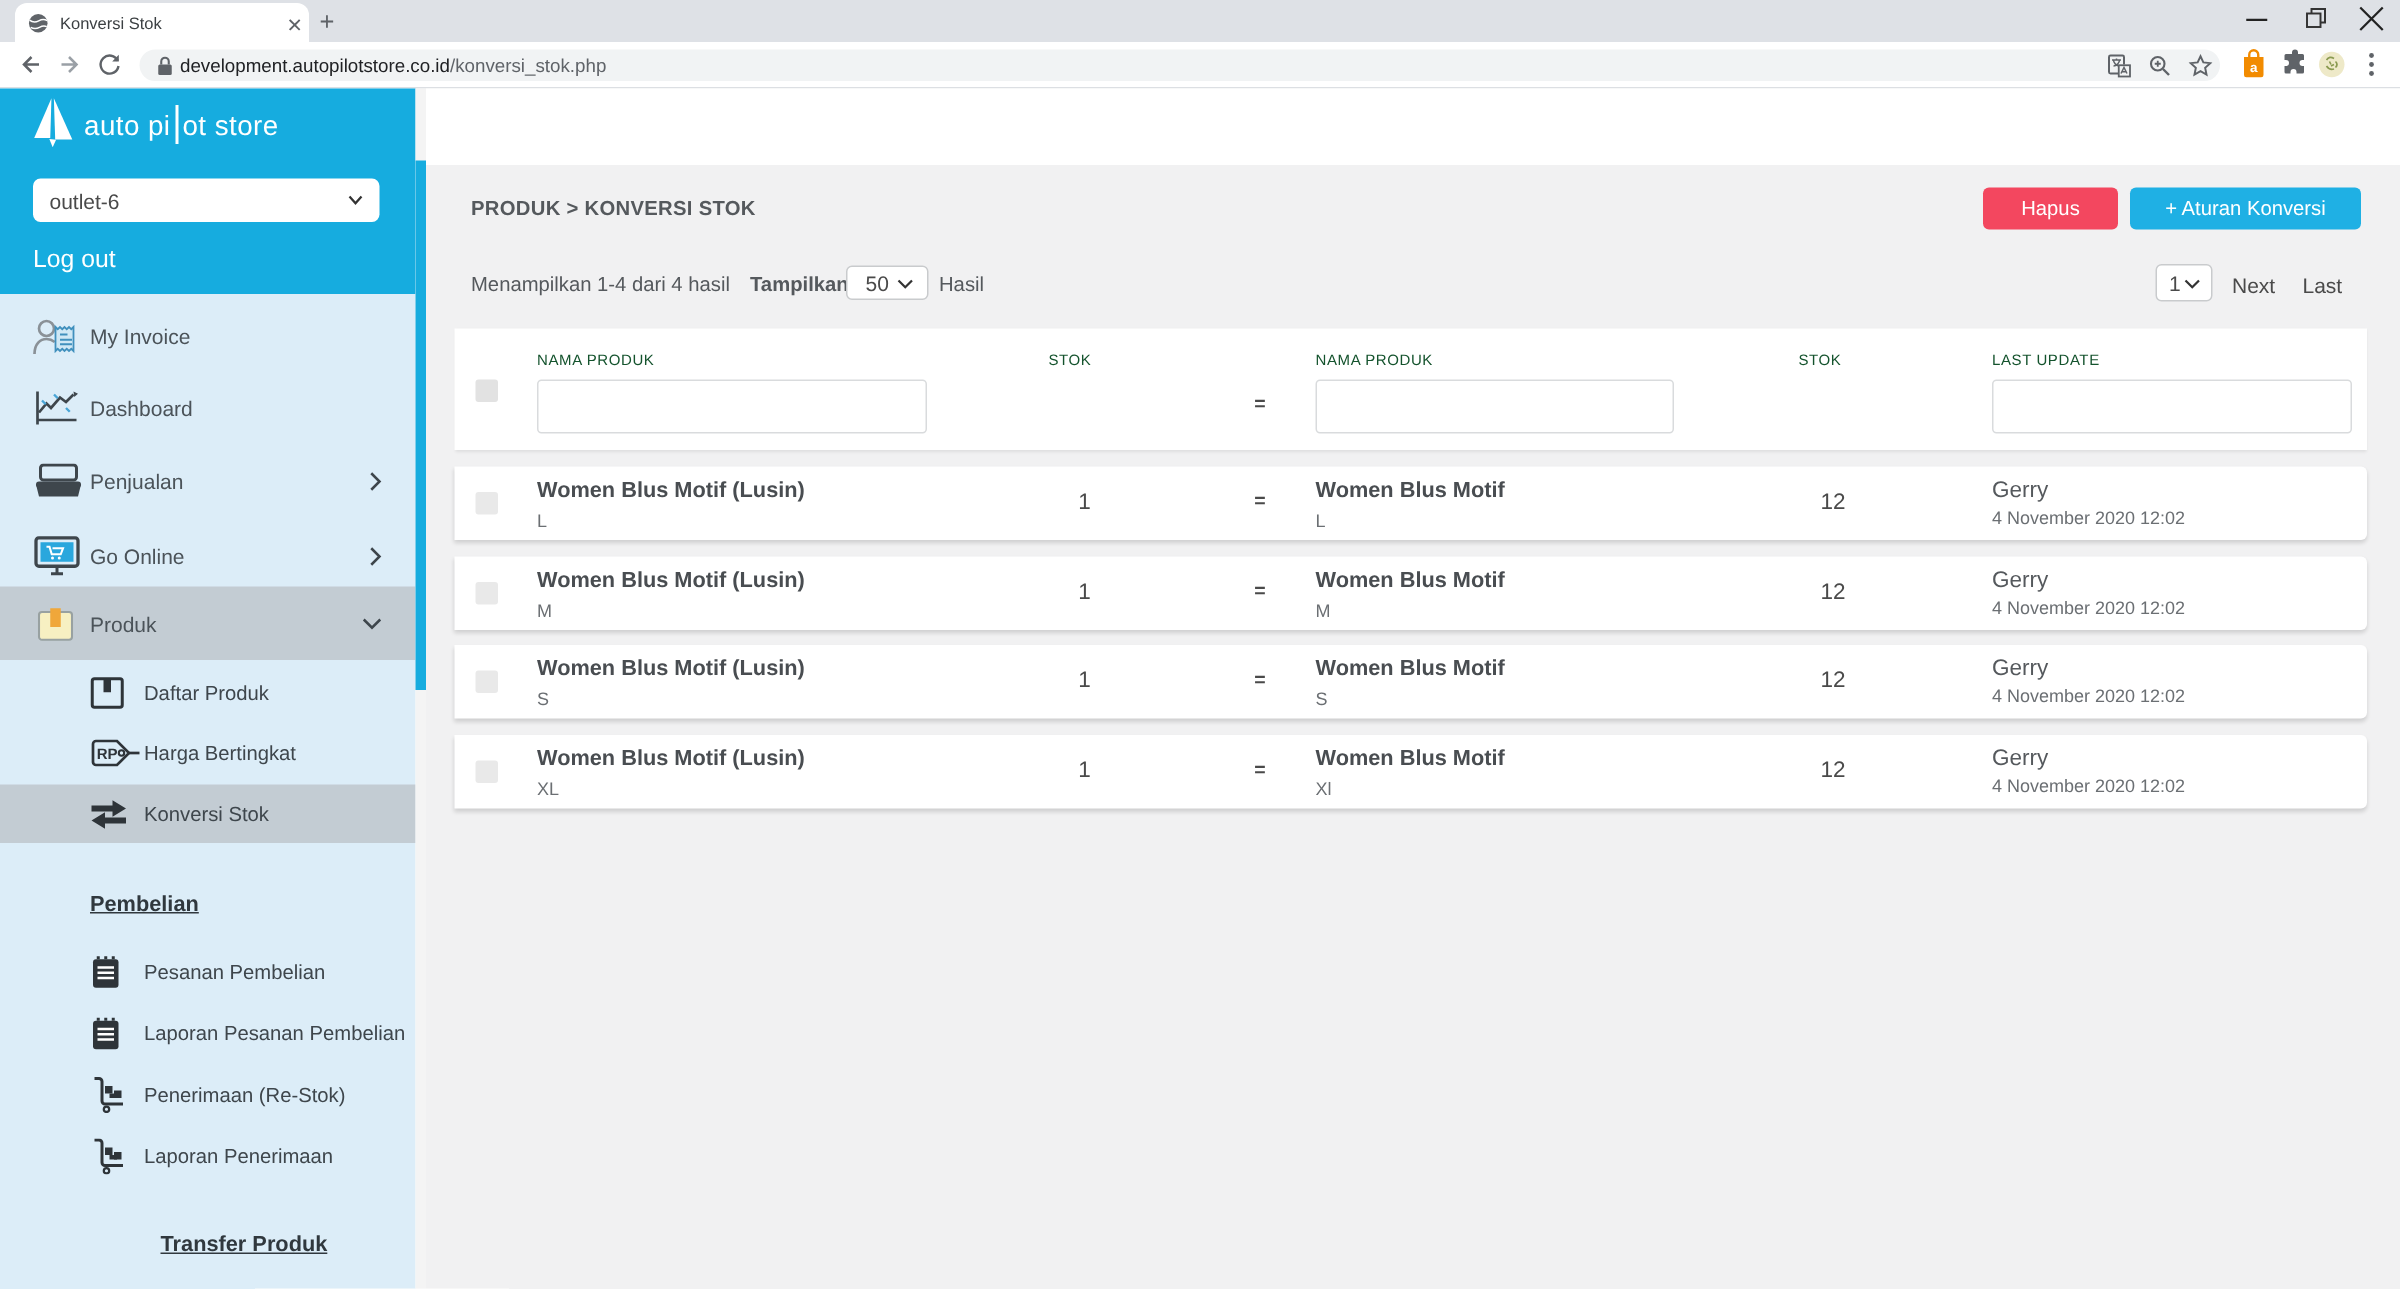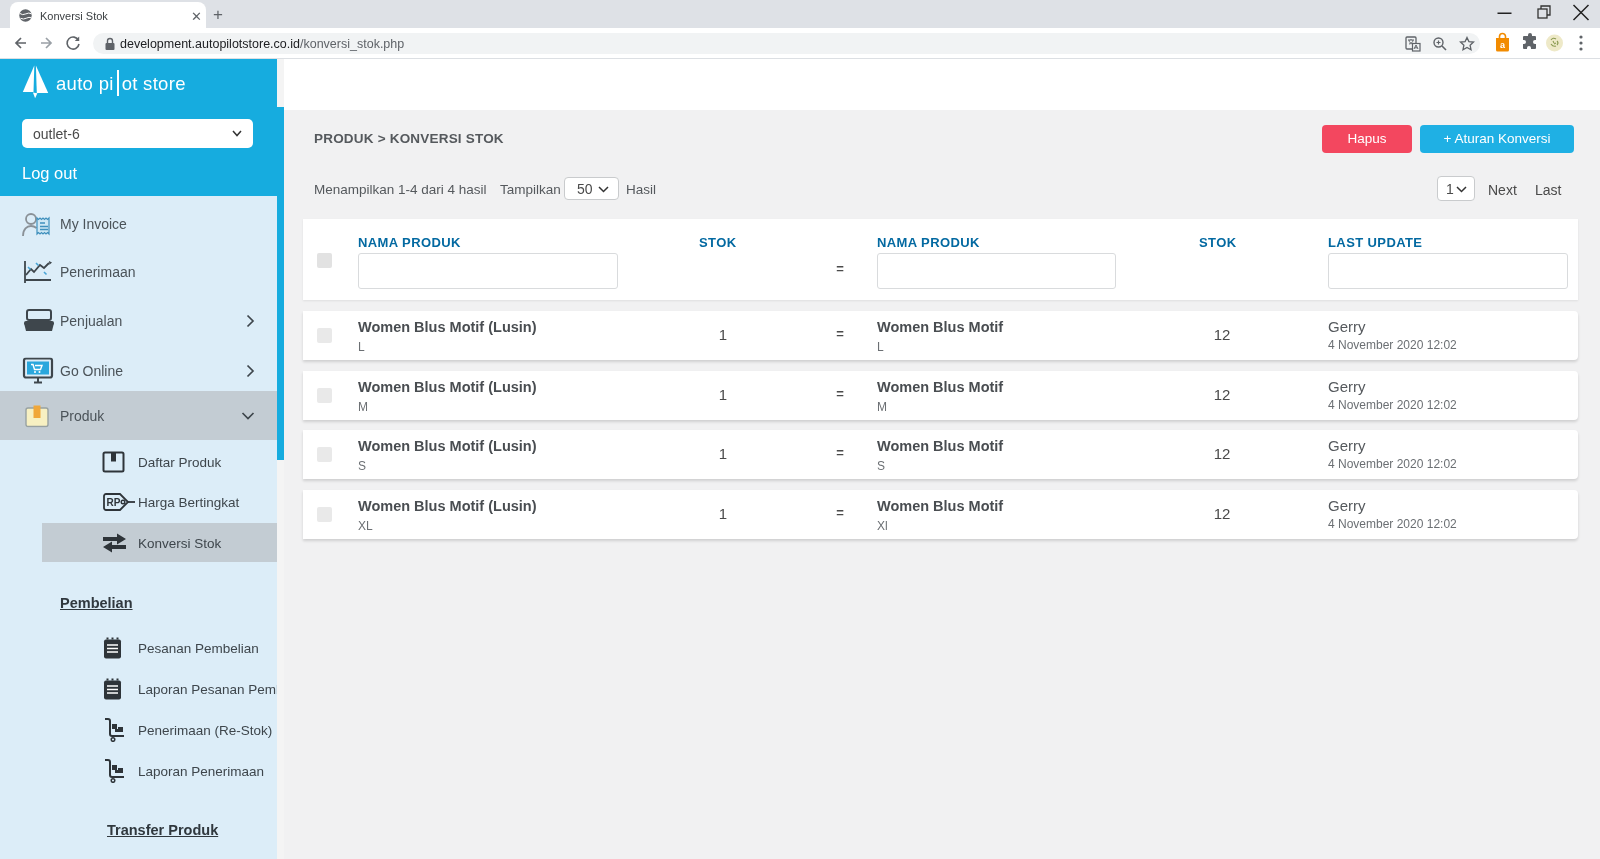--- a/index.html
+++ b/index.html
@@ -23,47 +23,47 @@
 #sidebar { position:absolute; top:59px; left:0; width:277px; height:800px; background:#dcedf8; }
 #sidetop { position:absolute; top:0; left:0; width:277px; height:137px; background:#16acdf; }
 #outletsel { position:absolute; top:60px; left:22px; width:231px; height:29px; background:#fff; border-radius:5px; }
 #outletsel span { position:absolute; top:7px; left:11px; font-size:14px; color:#4a4a4a; }
 #logout { position:absolute; top:105px; left:22px; font-size:16.5px; color:#fff; }
 .mitem { position:absolute; left:0; width:277px; height:49px; }
 .mitem.sel { background:#c3ccd3; }
 .mitem .mic { position:absolute; left:22px; top:50%; transform:translateY(-50%); }
 .mitem .mtx { position:absolute; left:60px; top:50%; transform:translateY(-50%); font-size:14px; color:#4b5359; }
 .mitem .chev { position:absolute; right:22px; top:50%; transform:translateY(-50%); }
-.smitem { position:absolute; left:0; width:277px; height:41px;margin-left:42px; }
+.smitem { position:absolute; left:0; width:277px; height:41px; }
 .smitem.sel { background:#c3ccd3; }
 .smitem .mic { position:absolute; left:60px; top:50%; transform:translateY(-50%); }
 .smitem .mtx { position:absolute; left:96px; top:50%; transform:translateY(-50%); font-size:13.5px; color:#3e464c; }
 .shead { position:absolute; left:60px; font-size:14.5px; font-weight:bold; color:#30383e; text-decoration:underline; }
 #sscroll { position:absolute; top:59px; left:277px; width:7px; height:800px; background:#f4f4f4; }
 #sthumb { position:absolute; top:48px; left:0; width:7px; height:353px; background:#16acdf; }
 
 
 #main { position:absolute; top:59px; left:284px; width:1316px; height:800px; background:#f1f1f2; }
 #mainwhite { position:absolute; top:0; left:0; width:1316px; height:51px; background:#fff; }
 #crumb { position:absolute; top:72px; left:30px; font-size:13.5px; font-weight:bold; color:#55595d; letter-spacing:0.2px; }
 .btn { position:absolute; top:66px; height:28px; border-radius:4px; color:#fff; font-size:13.5px; text-align:center; line-height:28px; }
 #btnhapus { left:1038px; width:90px; background:#f3475f; }
 #btnaturan { left:1136px; width:154px; background:#1fb0e4; }
 #infoline { position:absolute; top:123px; left:30px; font-size:13.5px; color:#55595d; }
-#tampl { position:absolute; top:123px; left:216px; font-size:13.5px; color:#55595d; }
+#tampl { position:absolute; top:123px; left:216px; font-size:13.5px; color:#55595d;font-weight:bold; }
 #sel50 { position:absolute; top:118px; left:280px; width:55px; height:23px; background:#fff; border:1px solid #c9cbcd; border-radius:4px; }
 #sel50 span { position:absolute; top:3px; left:12px; font-size:14px; color:#4a4a4a; }
 #hasil { position:absolute; top:123px; left:342px; font-size:13.5px; color:#55595d; }
 #sel1 { position:absolute; top:117px; left:1153px; width:38px; height:25px; background:#fff; border:1px solid #c9cbcd; border-radius:4px; }
 #sel1 span { position:absolute; top:4px; left:8px; font-size:14px; color:#4a4a4a; }
 #pgnext { position:absolute; top:123px; left:1204px; font-size:14px; color:#4a4a4a; }
 #pglast { position:absolute; top:123px; left:1251px; font-size:14px; color:#4a4a4a; }
 
 #thead { position:absolute; top:160px; left:19px; width:1275px; height:81px; background:#fff; box-shadow:0 1px 2px rgba(0,0,0,0.08); }
-.hlabel { position:absolute; top:16px; font-size:13px; font-weight:bold; color:#0369a1; letter-spacing:0.4px; }
+.hlabel { position:absolute; top:16px; font-size:10px; font-weight:normal; color:#14532d; letter-spacing:0.4px; }
 .hinput { position:absolute; top:34px; height:36px; background:#fff; border:1px solid #d9dbdd; border-radius:3px; }
 .cb { position:absolute; left:14px; width:15px; height:15px; border-radius:2px; }
 .trow { position:absolute; left:19px; width:1275px; height:49px; background:#fff; border-radius:0 4px 4px 0; box-shadow:0 2px 3px rgba(0,0,0,0.14); }
 .trow .t1 { position:absolute; left:55px; top:8px; font-size:14.5px; font-weight:bold; color:#494d51; }
 .trow .t2 { position:absolute; left:55px; top:29px; font-size:12px; color:#6b6f73; }
 .trow .n2 { left:574px; }
 .trow .s1 { position:absolute; left:330px; width:180px; top:15px; font-size:15px; color:#4a4a4a; text-align:center; }
 .trow .eq { position:absolute; left:527px; width:20px; top:15px; font-size:13px; font-weight:bold; color:#4a4a4a; text-align:center; }
 .trow .s2 { position:absolute; left:829px; width:180px; top:15px; font-size:15px; color:#4a4a4a; text-align:center; }
 .trow .g1 { position:absolute; left:1025px; top:7px; font-size:15px; color:#55595d; }
@@ -172,21 +172,21 @@
         </svg>
       <span class="mtx">My Invoice</span>
     </div>
     <div class="mitem" style="top:188px;">
       <svg class="mic" width="32" height="26" viewBox="0 0 32 26">
           <path d="M3 2 V24 M3 21 H29" stroke="#3e464c" stroke-width="1.8" fill="none"></path>
           <path d="M4 16 L9 10 L12 13 L18 6 L22 9 L27 4" stroke="#3e464c" stroke-width="1.8" fill="none"></path>
           <path d="M27 2 l3 1.5 -2.5 2.2 Z" fill="#3e464c"></path>
           <path d="M6 8 l2.5 2.5 M14 4 l2.5 2.5 M22 13 l2.5 2.5" stroke="#49a5d6" stroke-width="1.6"></path>
         </svg>
-      <span class="mtx">Penerimaan</span>
+      <span class="mtx">Dashboard</span>
     </div>
     <div class="mitem" style="top:237px;">
       <svg class="mic" width="34" height="24" viewBox="0 0 34 24">
           <rect x="5" y="1" width="24" height="10" rx="2" fill="none" stroke="#3e464c" stroke-width="2"></rect>
           <path d="M2 14 h30 l-2 8 h-26 Z" fill="#3e464c"></path>
           <rect x="2" y="12" width="30" height="4" rx="2" fill="#3e464c"></rect>
         </svg>
       <span class="mtx">Penjualan</span>
       <svg class="chev" width="9" height="14" viewBox="0 0 9 14">
           <path d="M1.5 1.5 L7 7 L1.5 12.5" stroke="#3e464c" stroke-width="1.7" fill="none"></path>

